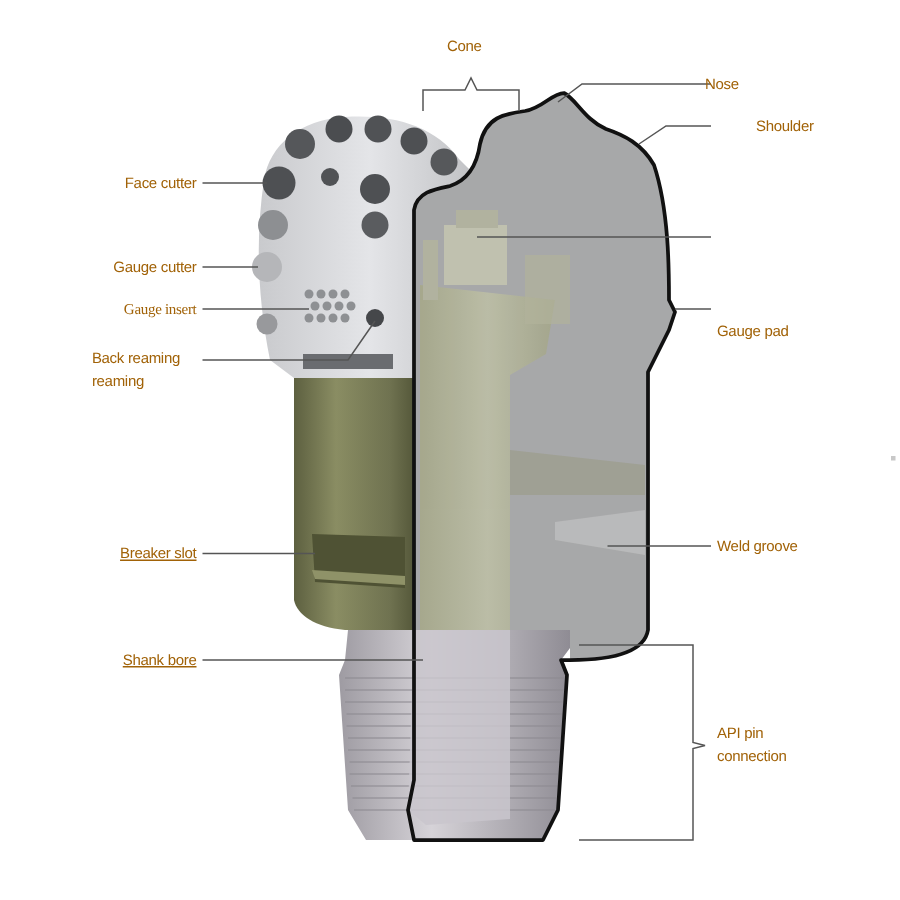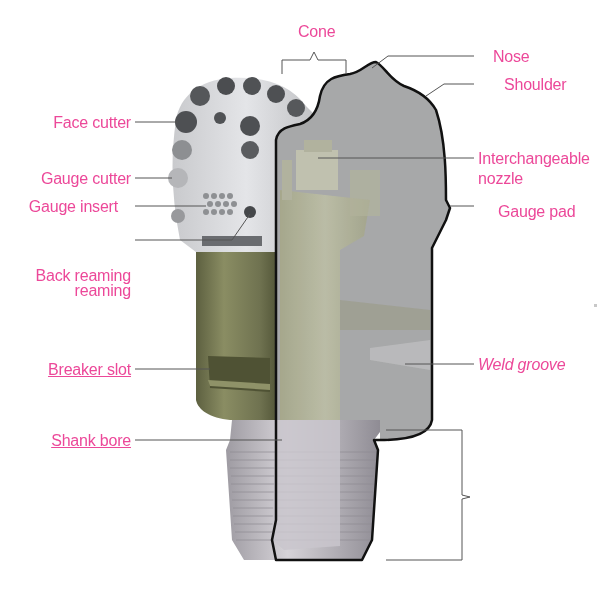--- a/index.html
+++ b/index.html
@@ -1,21 +1,21 @@
 <!DOCTYPE html>
 <html><head>
 <meta charset="utf-8">
 <style>
   html, body { margin: 0; padding: 0; background: #ffffff; }
   body { width: 600px; height: 600px; position: relative; overflow: hidden;
          font-family: "Liberation Sans", "DejaVu Sans", sans-serif; }
   #stage { position: absolute; left: 0; top: 0; width: 600px; height: 600px; }
-  .label { position: absolute; font-size: 16px; color: #ec4899; line-height: 15px;
+  .label { position: absolute; font-size: 10px; color: #a16207; line-height: 15px;
            letter-spacing: -0.2px; white-space: nowrap; }
-  .label.right { text-align: right; }
+  .label.right { }
 </style>
 </head>
 <body>
 
 <div id="stage">
 
   <svg width="600" height="600" viewBox="0 0 600 600" style="position:absolute;left:0;top:0;">
     <defs>
       <linearGradient id="greenBody" x1="0" x2="1" y1="0" y2="0">
         <stop offset="0" stop-color="#5d6040"></stop>
@@ -141,34 +141,34 @@
 
       <line x1="135" y1="440" x2="282" y2="440"></line>
 
       <path d="M386,430 L462,430 L462,495 L470,497 L462,499 L462,560 L386,560"></path>
     </g>
 
     <rect x="594" y="304" width="3" height="3" fill="#c8c8c8"></rect>
   </svg>
 
   <div class="label" style="left:298px;top:24px;">Cone</div>
-  <div class="label" style="left:493px;top:49px;text-align:center;">Nose</div>
+  <div class="label" style="left:470px;top:49px;text-align:center;">Nose</div>
   <div class="label" style="left:504px;top:77px;">Shoulder</div>
 
   <div class="label right" style="right:469px;top:115px;">Face cutter</div>
   <div class="label right" style="right:469px;top:171px;">Gauge cutter</div>
-  <div class="label right" style="right:482px;top:199px;">Gauge insert</div>
-  <div class="label right" style="right:469px;top:232px;margin-top:36px;">
+  <div class="label right" style="right:469px;top:199px;font-family:Liberation Serif, serif;">Gauge insert</div>
+  <div class="label right" style="right:480px;top:232px;">
     <div>Back reaming</div>
     <div>reaming</div>
   </div>
 
-  <div class="label" style="left:478px;top:151px;">
-    <div>Interchangeable</div>
-    <div style="margin-top:5px;">nozzle</div>
-  </div>
-  <div class="label" style="left:478px;top:204px;margin-left:20px;">Gauge pad</div>
+  <div class="label" style="left:478px;top:214px;">Gauge pad</div>
 
   <div class="label right" style="right:469px;top:362px;text-decoration:underline;">Breaker slot</div>
-  <div class="label" style="left:478px;top:357px;font-style:italic;">Weld groove</div>
+  <div class="label" style="left:478px;top:357px;">Weld groove</div>
   <div class="label right" style="right:469px;top:433px;text-decoration:underline;">Shank bore</div>
 
+  <div class="label" style="left:478px;top:482px;">
+    <div>API pin</div>
+    <div>connection</div>
+  </div>
 </div>
 
 </body></html>

